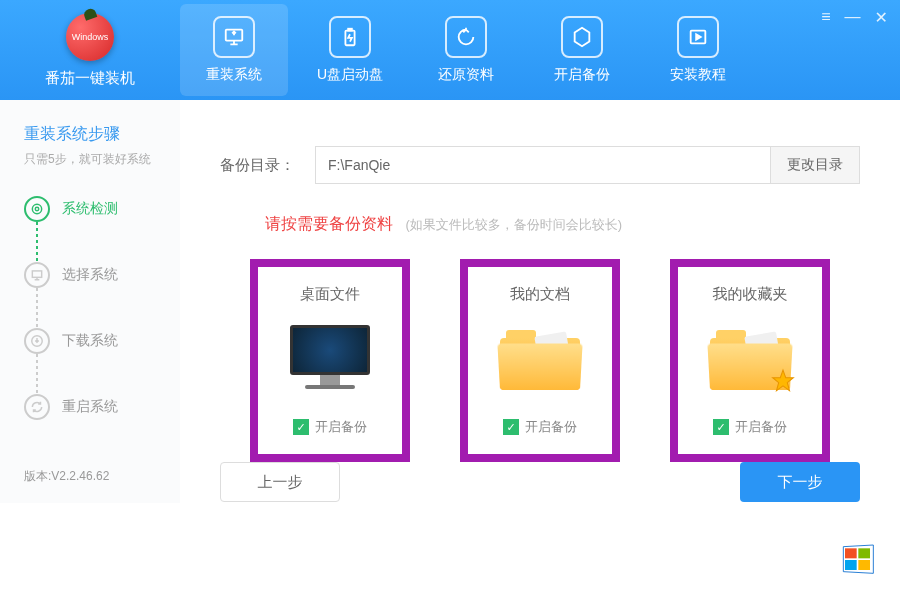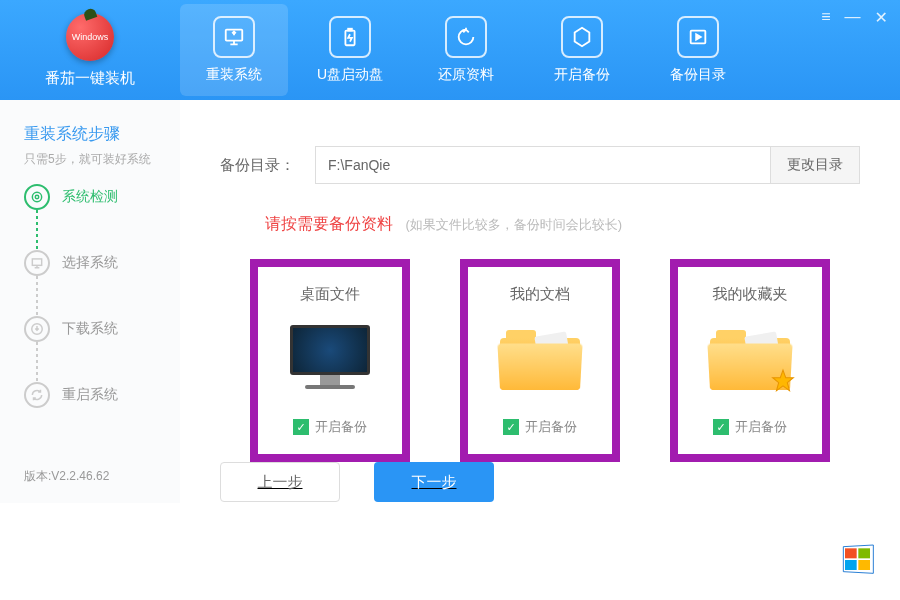--- a/index.html
+++ b/index.html
@@ -18,21 +18,21 @@
     .nav-icon { width: 42px; height: 42px; border: 2px solid rgba(255,255,255,0.8); border-radius: 8px; display: flex; align-items: center; justify-content: center; margin-bottom: 8px; }
     .nav-label { font-size: 14px; }
     
     .win-controls { position: absolute; top: 8px; right: 12px; display: flex; gap: 14px; color: #fff; }
     .win-btn { cursor: pointer; font-size: 16px; opacity: 0.85; }
     
     .body-area { display: flex; height: 403px; }
     
     .sidebar { width: 180px; background: #fafbfc; padding: 24px 0 0 24px; position: relative; }
     .sidebar-title { color: #3a9aef; font-size: 16px; margin-bottom: 6px; }
-    .sidebar-subtitle { color: #aaa; font-size: 12px; margin-bottom: 16px; }
+    .sidebar-subtitle { color: #aaa; font-size: 12px; margin-bottom: 28px; }
     
     .steps { position: relative; }
     .step { display: flex; align-items: center; margin-bottom: 40px; position: relative; }
     .step-icon { width: 26px; height: 26px; border-radius: 50%; display: flex; align-items: center; justify-content: center; margin-right: 12px; z-index: 2; background: #fafbfc; }
     .step-icon.done { border: 2px solid #2dbd6e; color: #2dbd6e; }
     .step-icon.pending { border: 2px solid #ccc; color: #ccc; }
     .step-label { font-size: 14px; }
     .step-label.done { color: #2dbd6e; }
     .step-label.pending { color: #999; }
     .step-line { position: absolute; left: 12px; top: 26px; width: 2px; height: 40px; }
@@ -65,21 +65,21 @@
     .monitor-stand { width: 20px; height: 10px; background: #999; margin: 0 auto; }
     .monitor-base { width: 50px; height: 4px; background: #777; margin: 0 auto; border-radius: 2px; }
     
     .folder { width: 80px; height: 60px; position: relative; }
     .folder-back { position: absolute; top: 8px; width: 80px; height: 52px; background: linear-gradient(to bottom, #ffd166, #fba82c); border-radius: 4px; }
     .folder-tab { position: absolute; top: 0; left: 6px; width: 30px; height: 12px; background: #ffd166; border-radius: 3px 3px 0 0; }
     .folder-paper { position: absolute; top: 4px; left: 36px; width: 32px; height: 22px; background: #f0f0f0; transform: rotate(-10deg); border-radius: 2px; }
     .folder-front { position: absolute; top: 16px; width: 80px; height: 44px; background: linear-gradient(to bottom, #ffde8a, #ffb938); border-radius: 4px; transform: perspective(100px) rotateX(-8deg); transform-origin: bottom; }
     .star { position: absolute; bottom: -4px; right: -6px; width: 26px; height: 26px; }
     
-    .footer-btns { display: flex; justify-content: flex-start; gap: 34px; margin-top: auto; text-decoration: underline; }
+    .footer-btns { display: flex; justify-content: space-between; gap: 34px; margin-top: auto; }
     .btn { width: 120px; height: 40px; border-radius: 4px; font-size: 15px; cursor: pointer; border: none; }
     .btn-prev { background: #fff; border: 1px solid #ddd; color: #666; }
     .btn-next { background: #2a95f5; color: #fff; }
     
     .watermark { position: absolute; bottom: 20px; right: 20px; display: flex; align-items: center; gap: 8px; }
     .wm-icon { width: 40px; height: 40px; }
     .wm-text { display: flex; flex-direction: column; }
     .wm-line1 { font-size: 15px; }
     .wm-line1 .b { color: #0066cc; font-weight: bold; }
     .wm-line1 .g { color: #666; }
@@ -132,21 +132,21 @@
       </div>
       <span class="nav-label">开启备份</span>
     </div>
     <div class="nav-item">
       <div class="nav-icon">
         <svg width="22" height="22" viewBox="0 0 24 24" fill="none" stroke="#fff" stroke-width="2">
             <rect x="4" y="5" width="16" height="14" rx="1"></rect>
             <path d="M10 9l5 3-5 3z" fill="#fff"></path>
           </svg>
       </div>
-      <span class="nav-label">备份目录</span>
+      <span class="nav-label">安装教程</span>
     </div>
   </div>
   <div class="win-controls">
     <span class="win-btn">≡</span>
     <span class="win-btn">—</span>
     <span class="win-btn">✕</span>
   </div>
 </div>
 
 <div class="body-area">

